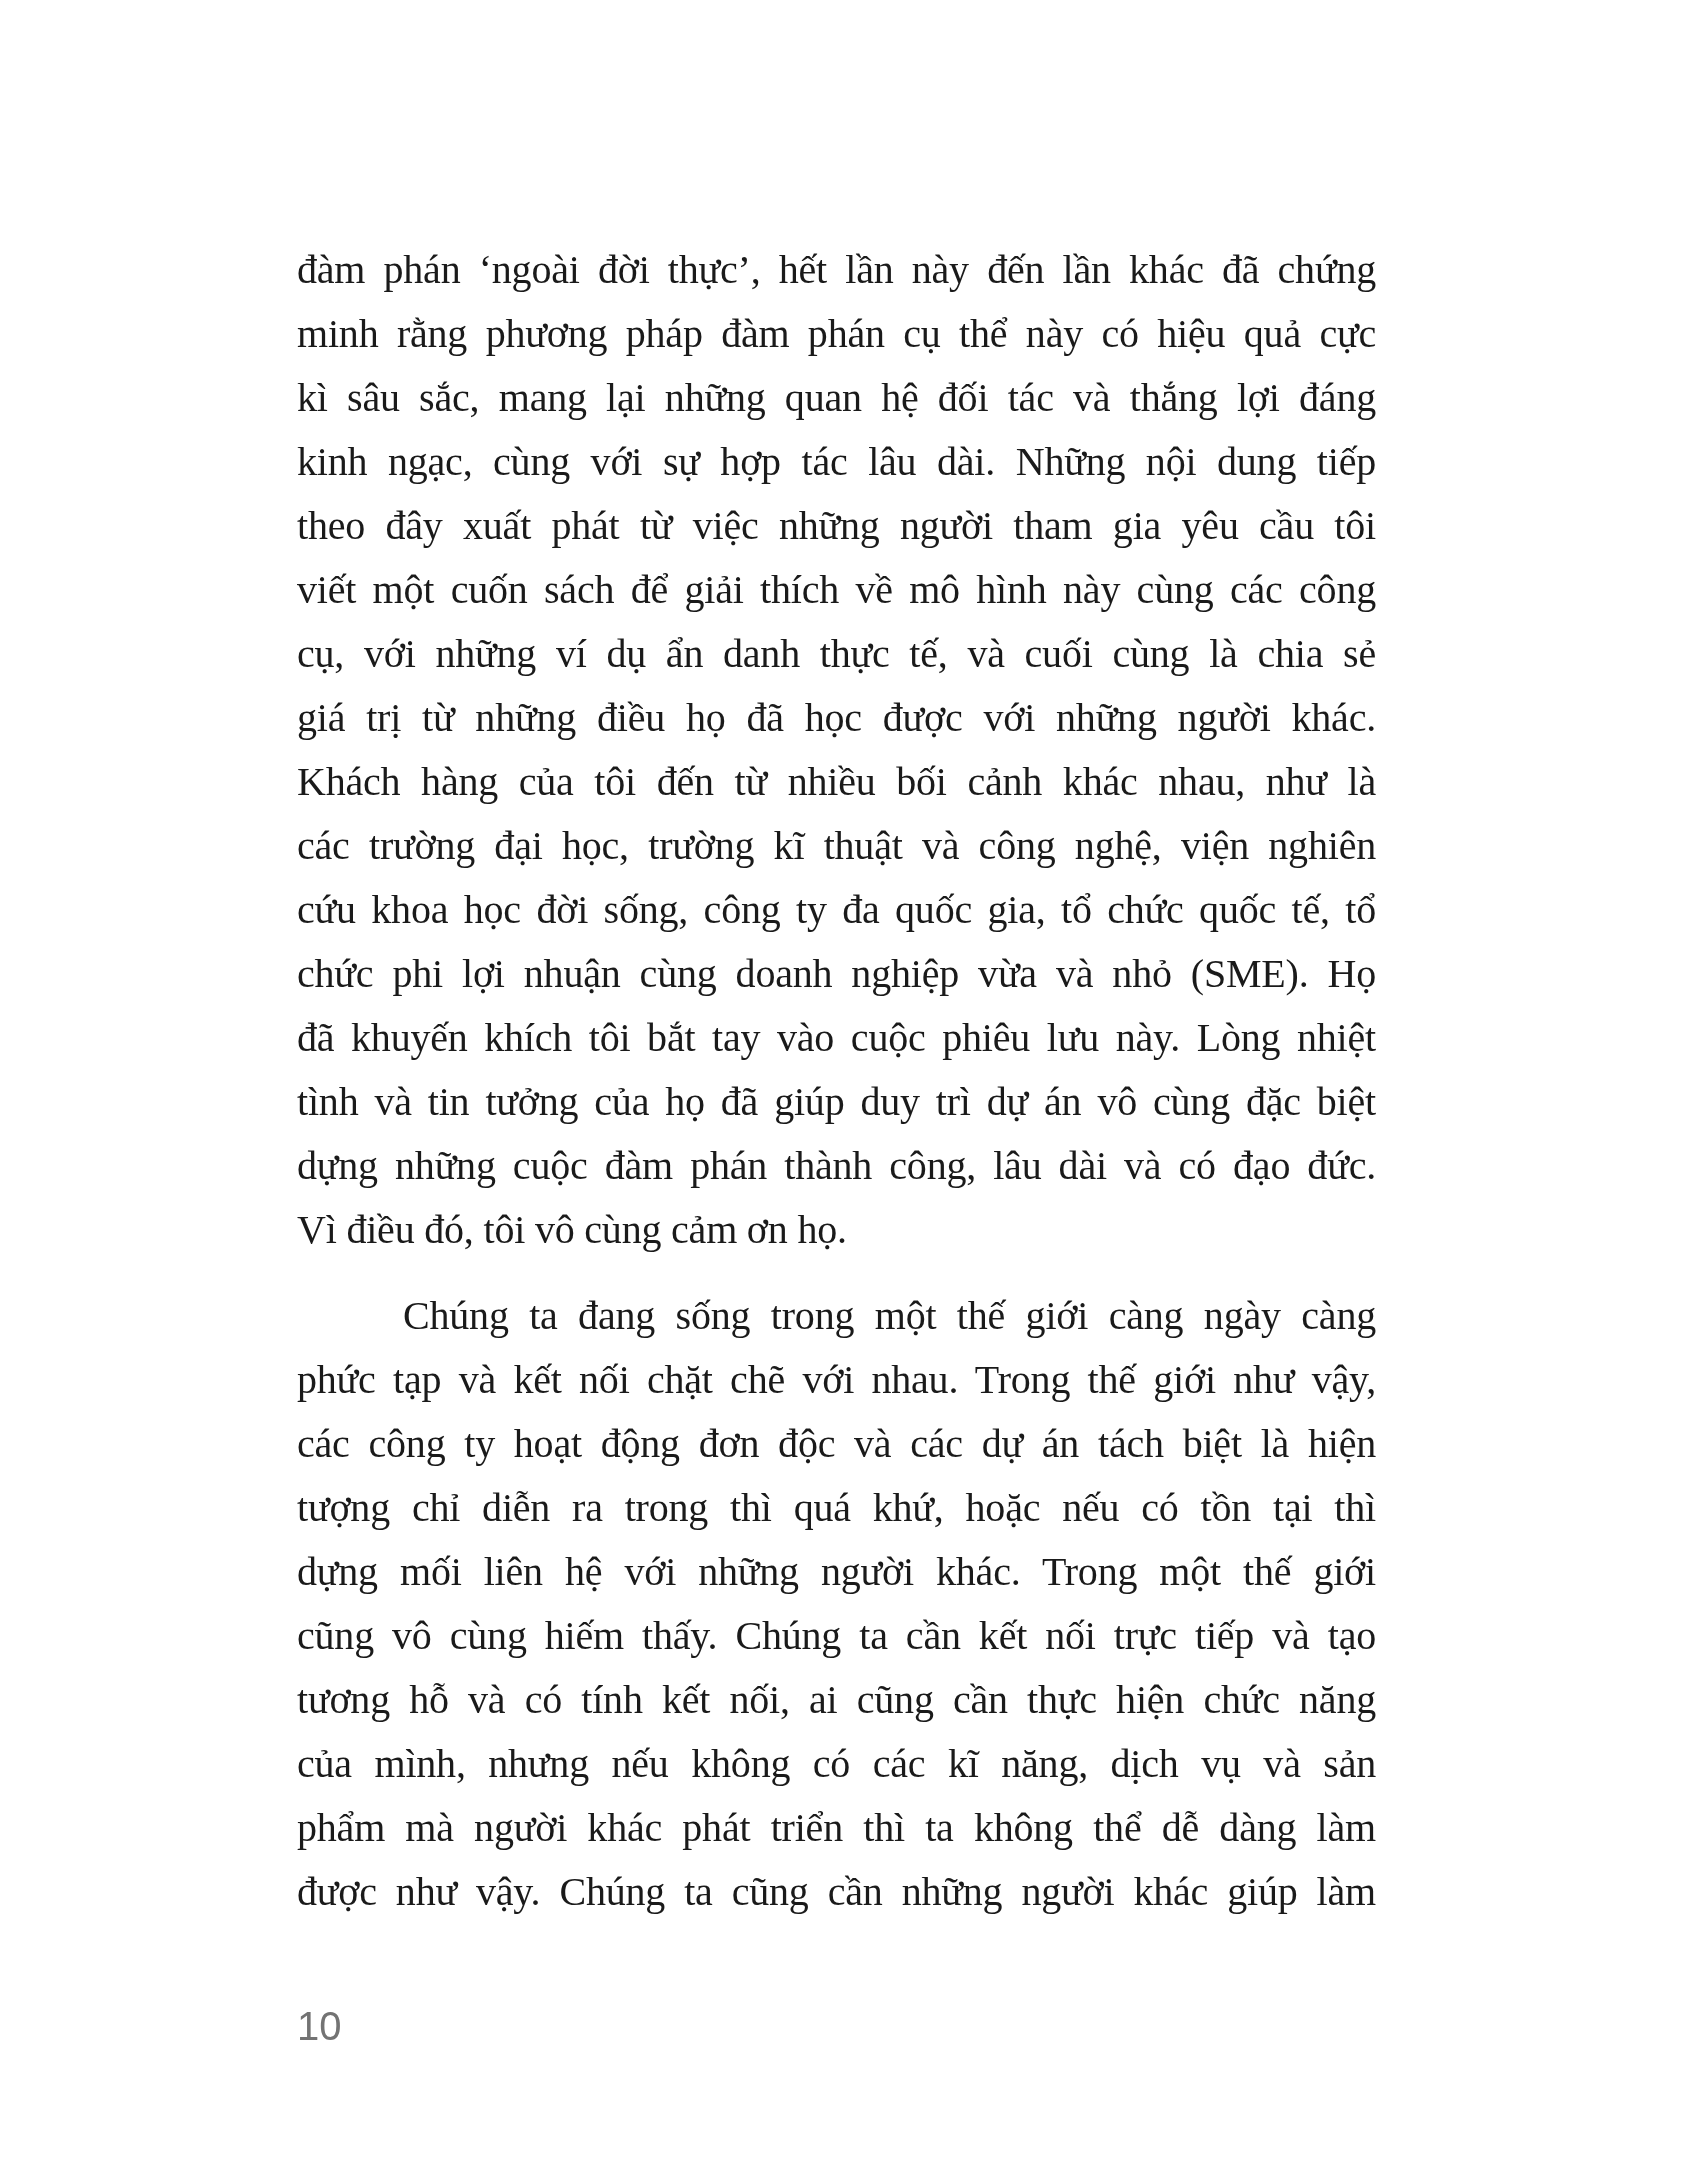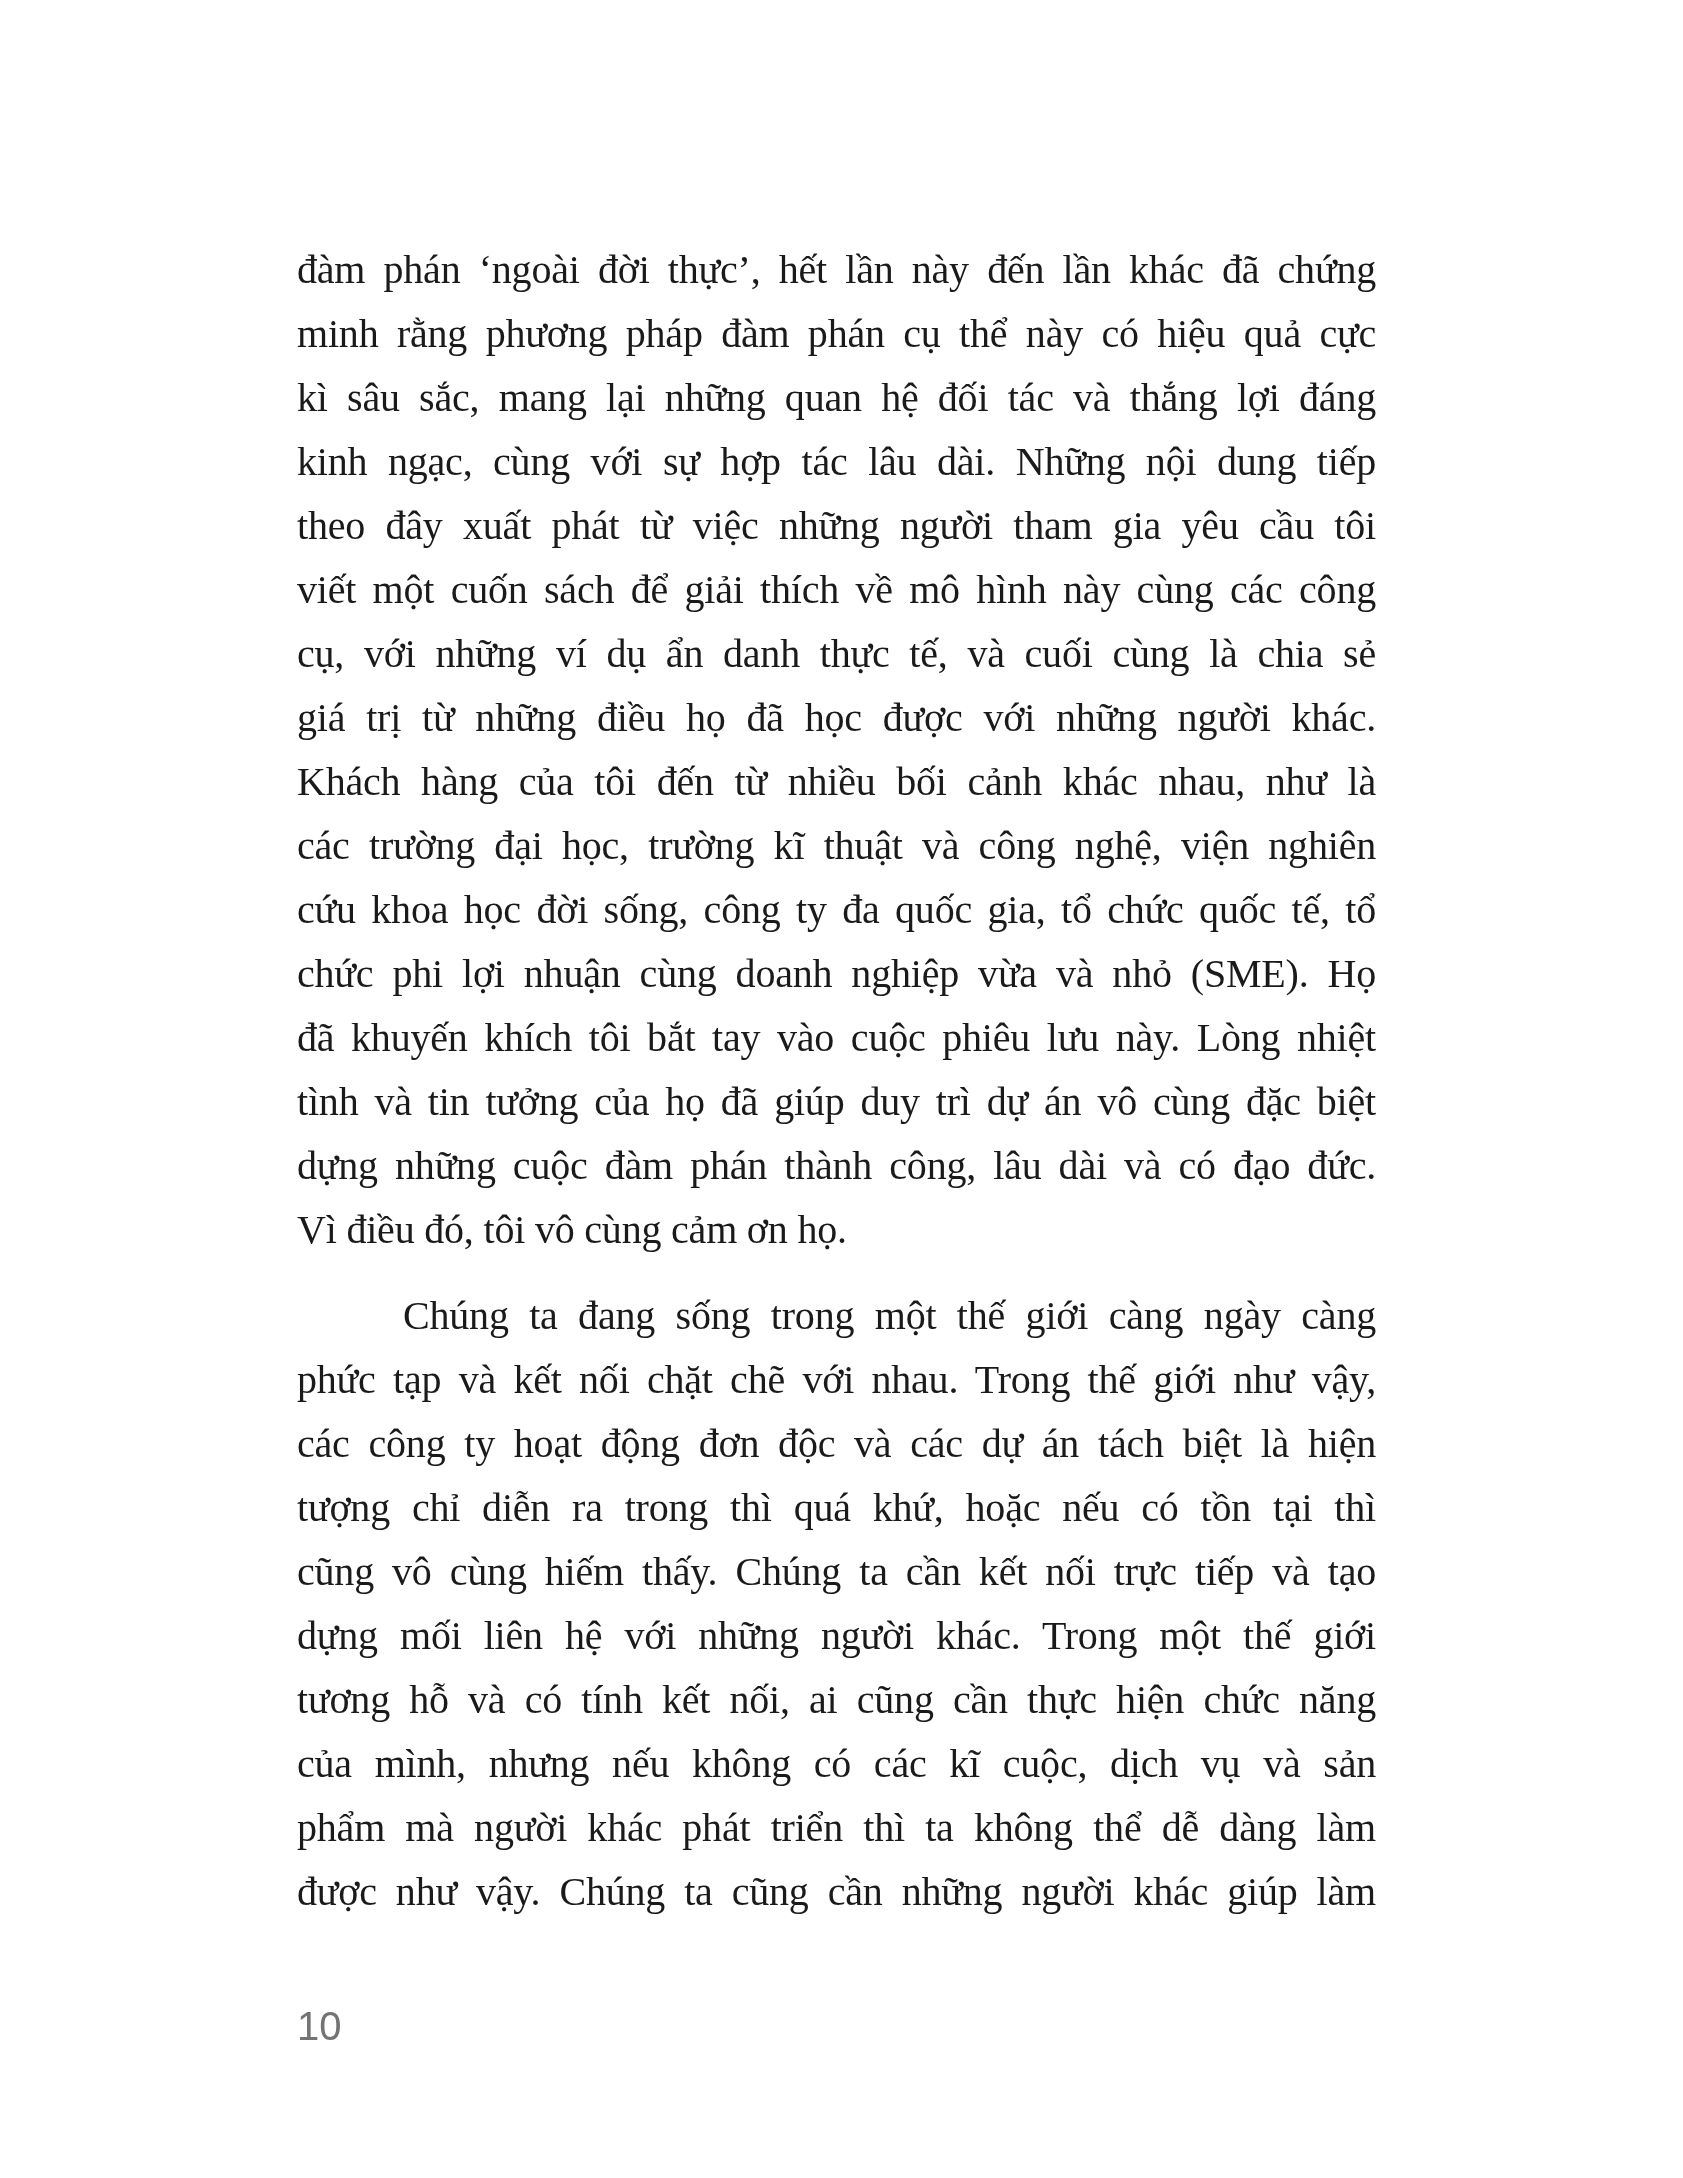--- a/index.html
+++ b/index.html
@@ -70,23 +70,23 @@
         <div class="text-line">đã khuyến khích tôi bắt tay vào cuộc phiêu lưu này. Lòng nhiệt</div>
         <div class="text-line">tình và tin tưởng của họ đã giúp duy trì dự án vô cùng đặc biệt</div>
         <div class="text-line">dựng những cuộc đàm phán thành công, lâu dài và có đạo đức.</div>
         <div class="text-line short-last">Vì điều đó, tôi vô cùng cảm ơn họ.</div>
       </div>
       <div class="paragraph">
         <div class="text-line indented">Chúng ta đang sống trong một thế giới càng ngày càng</div>
         <div class="text-line">phức tạp và kết nối chặt chẽ với nhau. Trong thế giới như vậy,</div>
         <div class="text-line">các công ty hoạt động đơn độc và các dự án tách biệt là hiện</div>
         <div class="text-line">tượng chỉ diễn ra trong thì quá khứ, hoặc nếu có tồn tại thì</div>
+        <div class="text-line">dựng mối liên hệ với những người khác. Trong một thế giới</div>
         <div class="text-line">cũng vô cùng hiếm thấy. Chúng ta cần kết nối trực tiếp và tạo</div>
-        <div class="text-line">dựng mối liên hệ với những người khác. Trong một thế giới</div>
         <div class="text-line">tương hỗ và có tính kết nối, ai cũng cần thực hiện chức năng</div>
-        <div class="text-line">của mình, nhưng nếu không có các kĩ cuộc, dịch vụ và sản</div>
+        <div class="text-line">của mình, nhưng nếu không có các kĩ năng, dịch vụ và sản</div>
         <div class="text-line">phẩm mà người khác phát triển thì ta không thể dễ dàng làm</div>
         <div class="text-line">được như vậy. Chúng ta cũng cần những người khác giúp làm</div>
       </div>
     </main>
   <div class="page-number">10</div>
 </div>
 
 
 </body></html>

